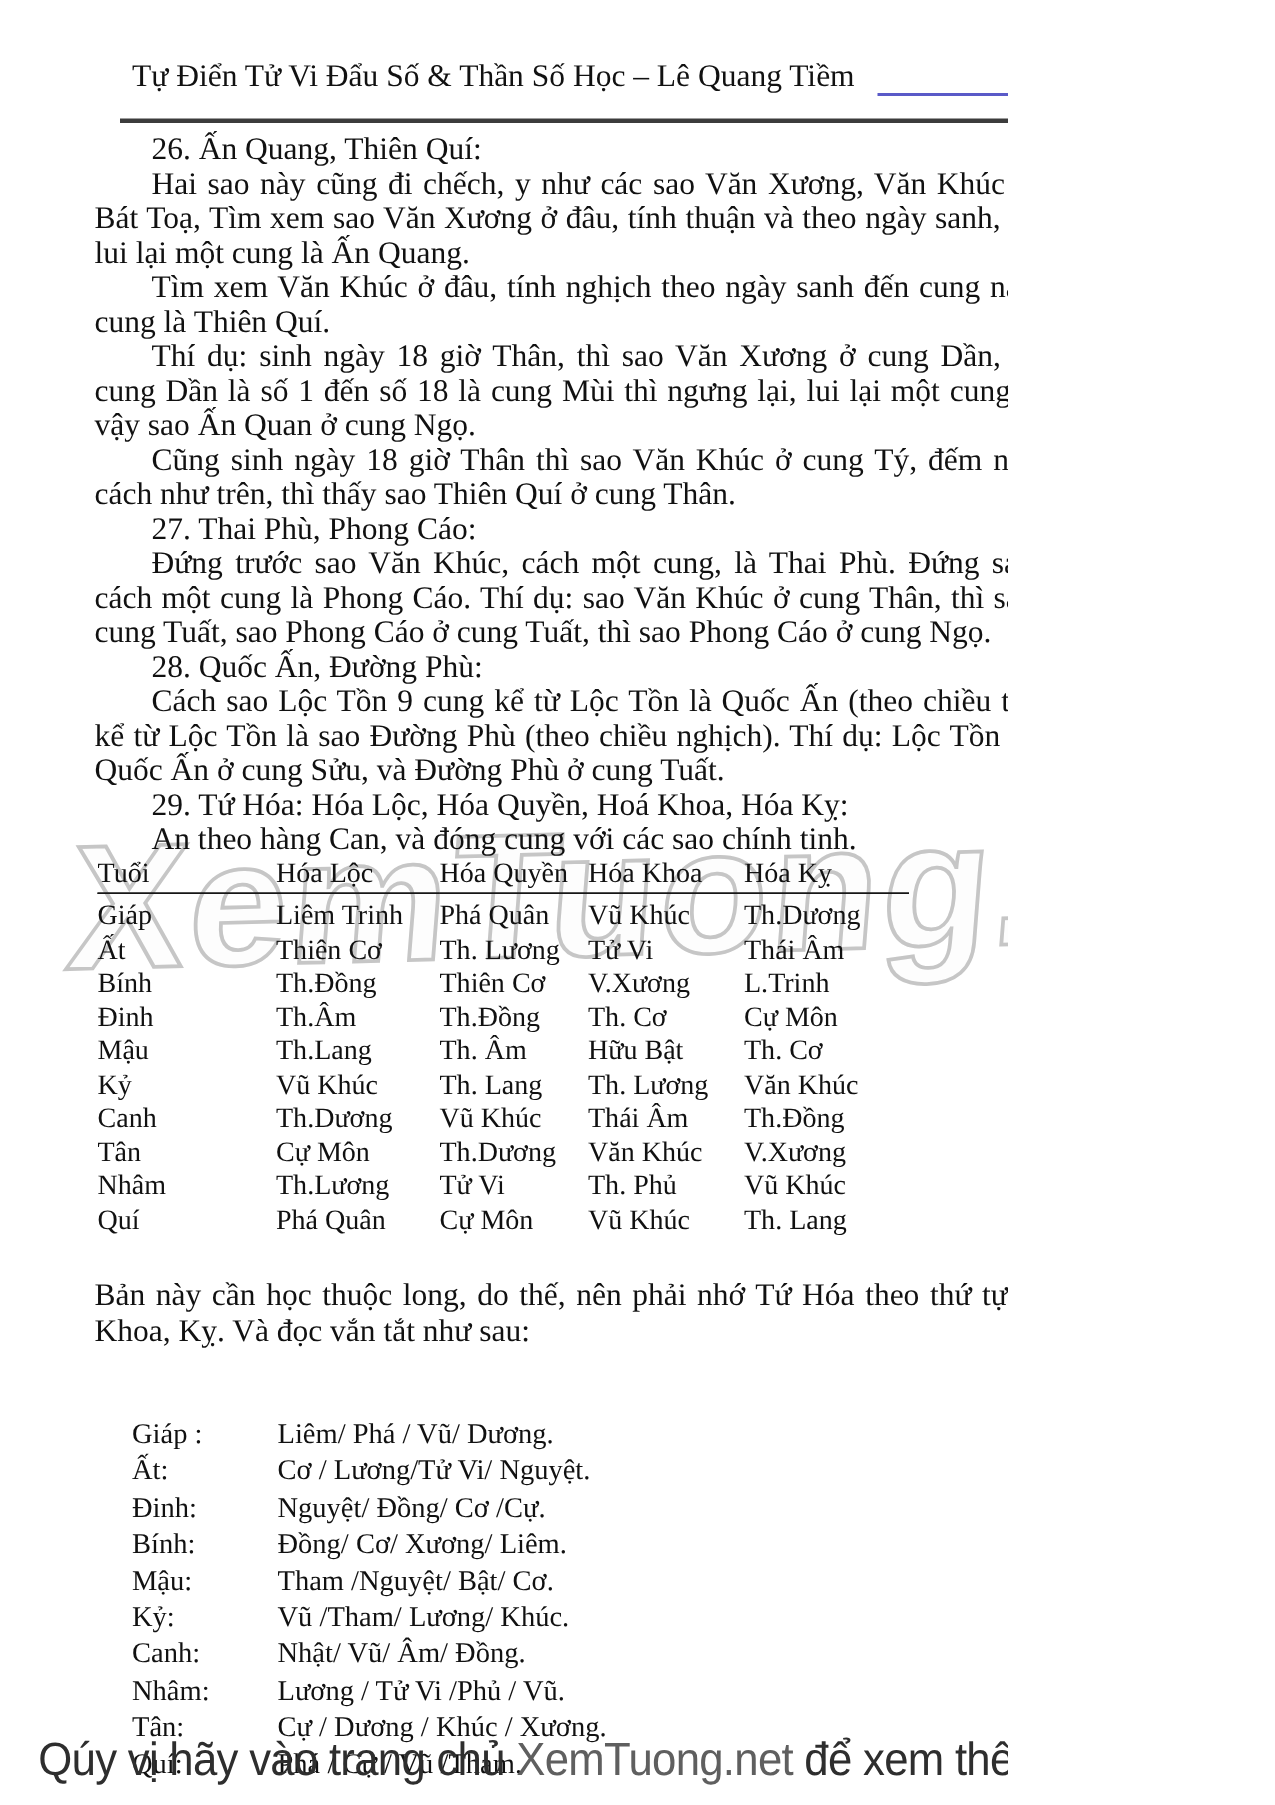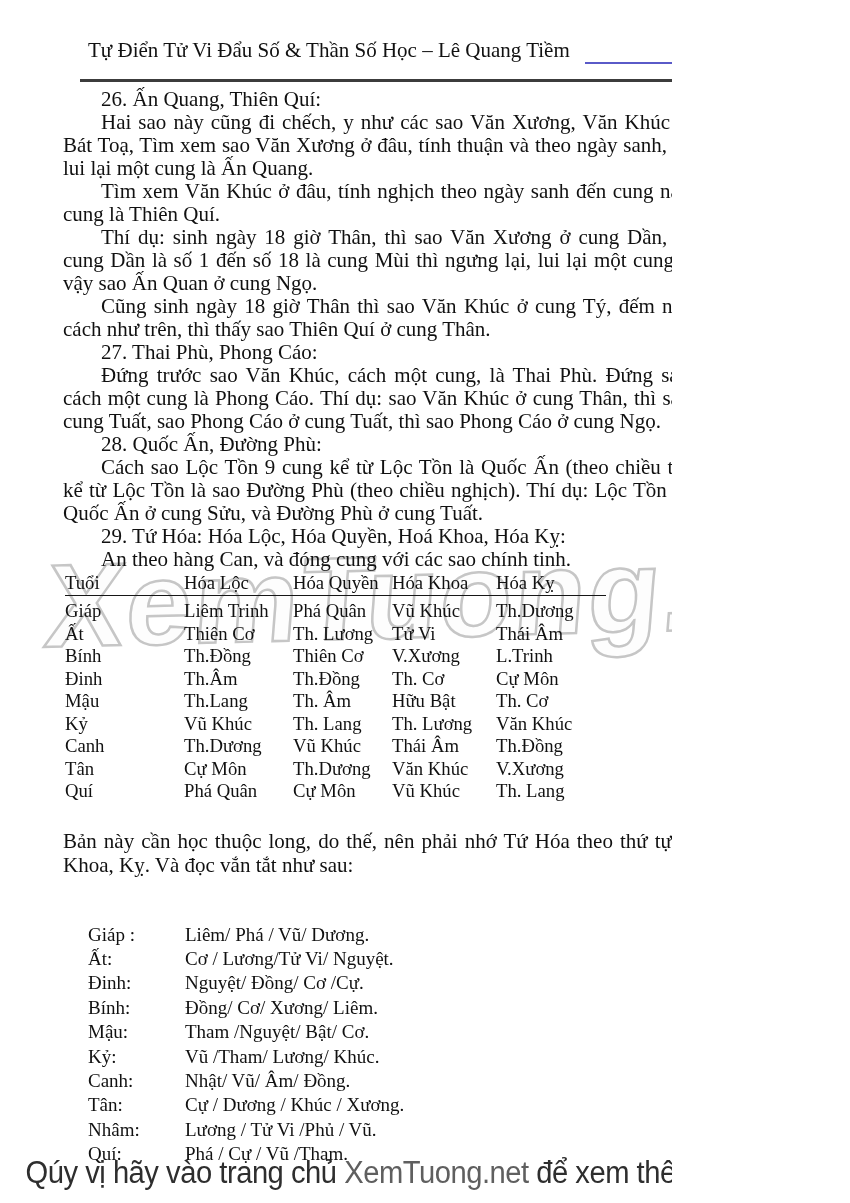--- a/index.html
+++ b/index.html
@@ -140,20 +140,27 @@
             <td>Th.Đồng</td>
           </tr>
           <tr>
             <td>Tân</td>
             <td>Cự Môn</td>
             <td>Th.Dương</td>
             <td>Văn Khúc</td>
             <td>V.Xương</td>
           </tr>
           <tr>
+            <td>Nhâm</td>
+            <td>Th.Lương</td>
+            <td>Tử Vi</td>
+            <td>Th. Phủ</td>
+            <td>Vũ Khúc</td>
+          </tr>
+          <tr>
             <td>Quí</td>
             <td>Phá Quân</td>
             <td>Cự Môn</td>
             <td>Vũ Khúc</td>
             <td>Th. Lang</td>
           </tr>
         </tbody>
     </table>
 
     <p class="note">Bản này cần học thuộc long, do thế, nên phải nhớ Tứ Hóa theo thứ tự: Lộc, Quyền, Khoa, Kỵ. Và đọc vắn tắt như sau:</p>
@@ -181,28 +188,28 @@
         </div>
         <div class="sh-row">
           <span class="sh-label">Kỷ:</span>
           <span class="sh-value">Vũ /Tham/ Lương/ Khúc.</span>
         </div>
         <div class="sh-row">
           <span class="sh-label">Canh:</span>
           <span class="sh-value">Nhật/ Vũ/ Âm/ Đồng.</span>
         </div>
         <div class="sh-row">
+          <span class="sh-label">Nhâm:</span>
+          <span class="sh-value">Lương / Tử Vi /Phủ / Vũ.</span>
+        </div>
+        <div class="sh-row">
           <span class="sh-label">Tân:</span>
           <span class="sh-value">Cự / Dương / Khúc / Xương.</span>
         </div>
         <div class="sh-row">
-          <span class="sh-label">Nhâm:</span>
-          <span class="sh-value">Lương / Tử Vi /Phủ / Vũ.</span>
-        </div>
-        <div class="sh-row">
           <span class="sh-label">Quí:</span>
           <span class="sh-value">Phá / Cự / Vũ /Tham.</span>
         </div>
       </div>
   </div>
 
   <div class="footer"><span>Qúy vị hãy vào trang chủ </span><span class="brand">XemTuong.net</span><span> để xem thêm nhiều mục hay khác</span></div>
 
 </div>
 

